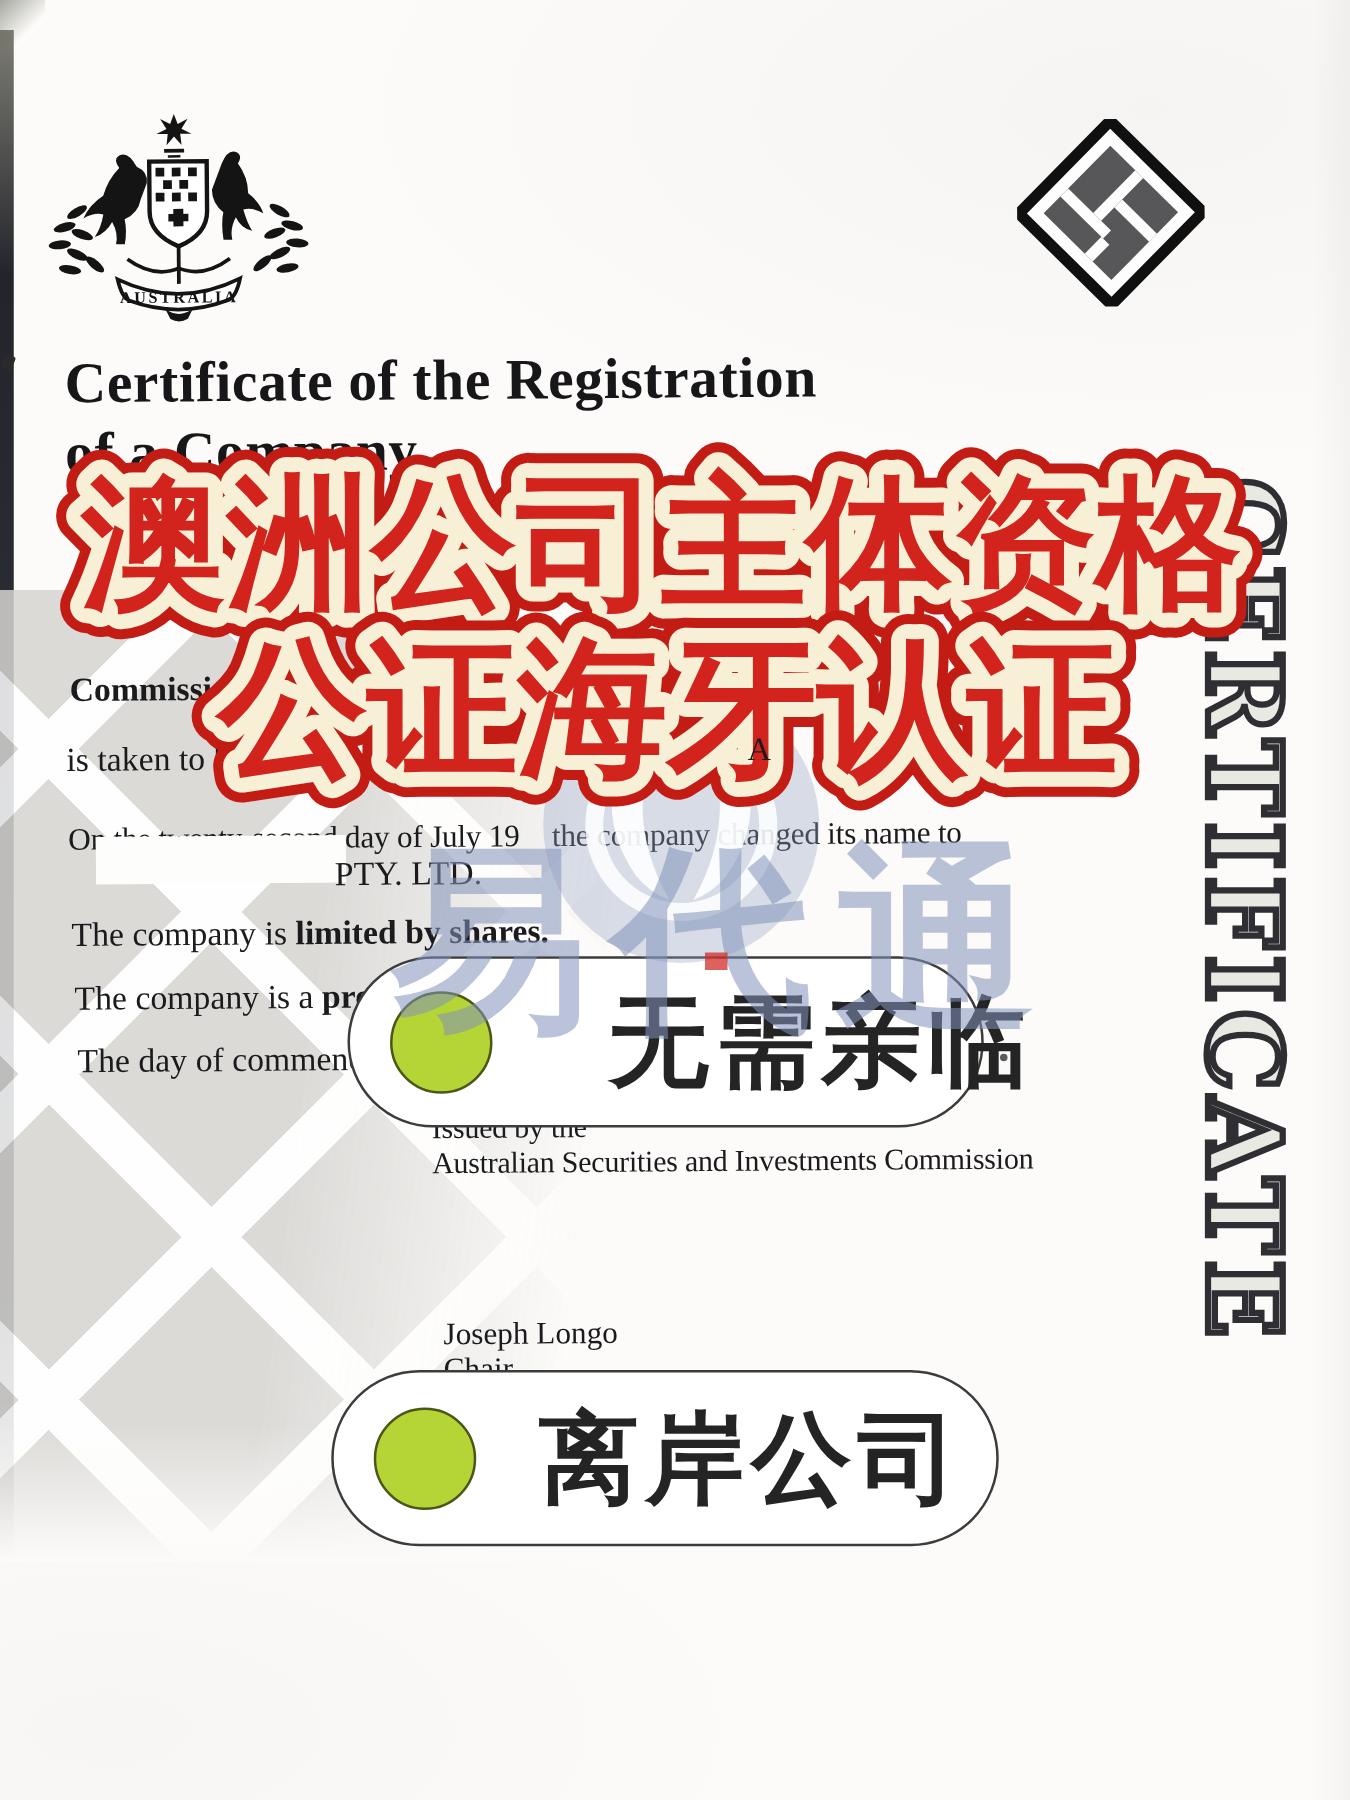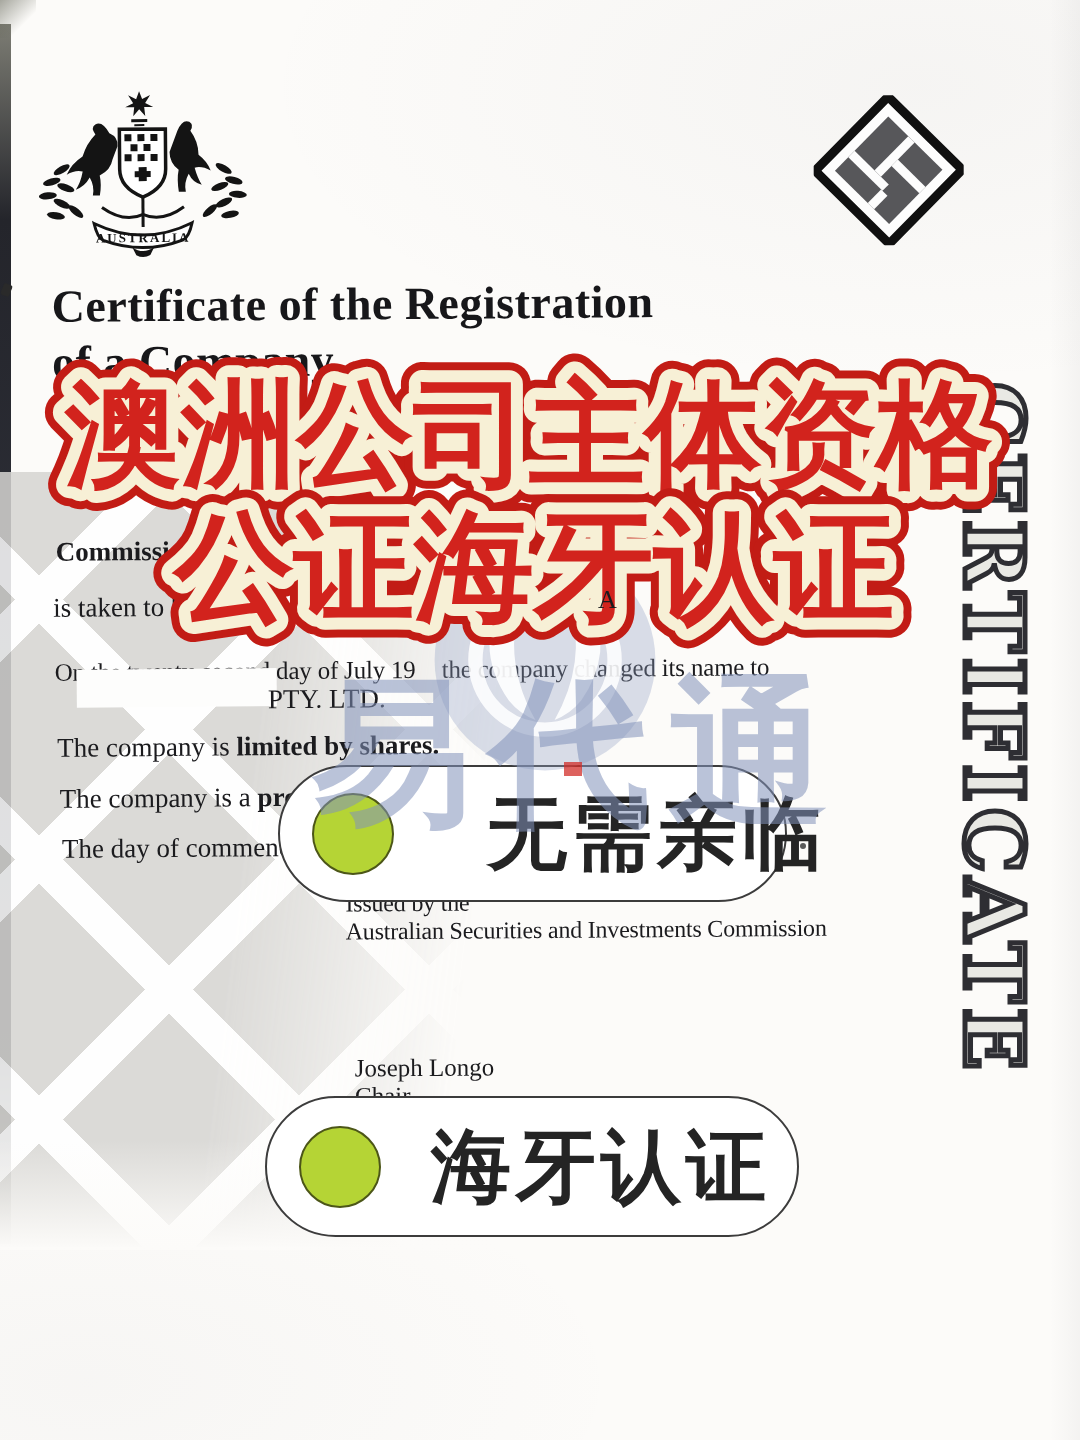--- a/index.html
+++ b/index.html
@@ -174,21 +174,21 @@
   </div>
 
   <div class="vcert">CERTIFICATE</div>
 
   <div class="pill pill-1">
     <div class="dot"></div>
     <div class="plabel">无需亲临</div>
   </div>
   <div class="pill pill-3">
     <div class="dot"></div>
-    <div class="plabel">海牙认证</div>
+    <div class="plabel">离岸公司</div>
   </div>
 
   <div class="wm">
     <svg class="wm-circle" width="240" height="240" viewBox="0 0 200 200">
       <circle cx="100" cy="100" r="92" fill="rgba(150,162,198,0.35)"></circle>
       <circle cx="100" cy="100" r="58" fill="none" stroke="rgba(255,255,255,0.85)" stroke-width="12"></circle>
       <path d="M62,50 q-20,44 8,84 q9,11 22,16 q-27,-48 -13,-96 z" fill="rgba(255,255,255,0.9)"></path>
       <path d="M138,50 q20,44 -8,84 q-9,11 -22,16 q27,-48 13,-96 z" fill="rgba(255,255,255,0.9)"></path>
       <rect x="90" y="28" width="20" height="16" fill="rgba(205,50,45,0.6)"></rect>
     </svg>

